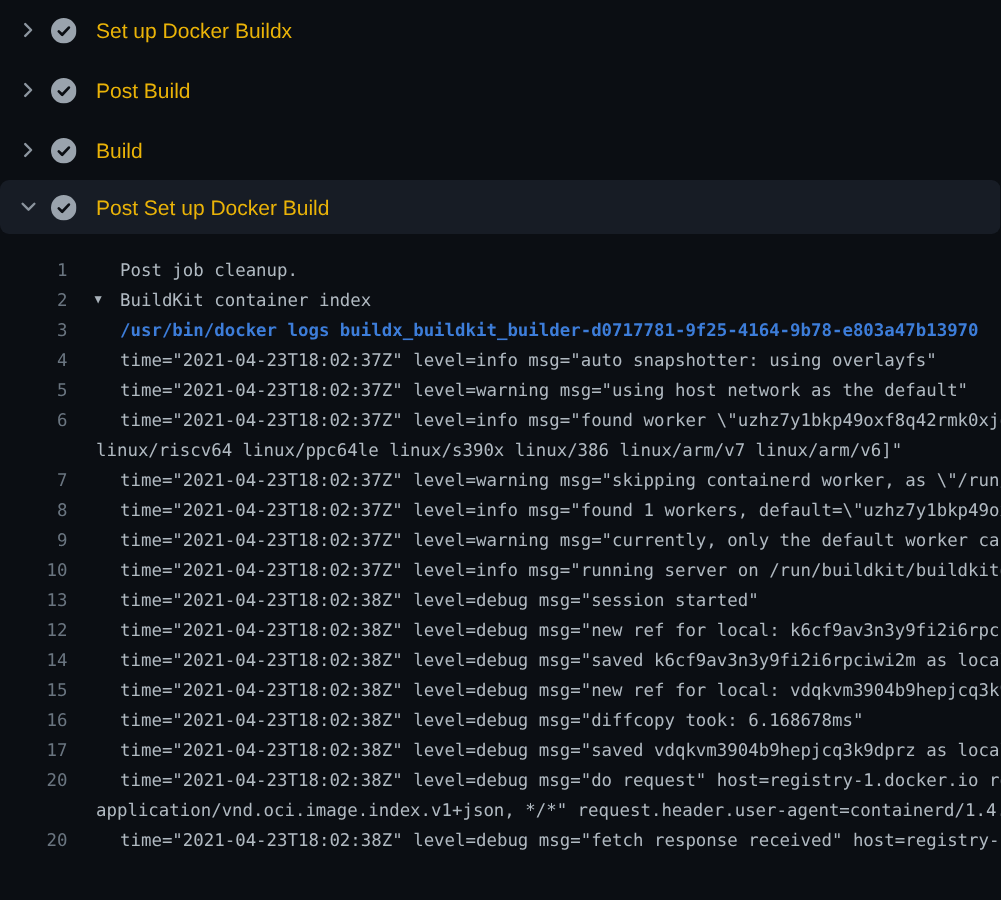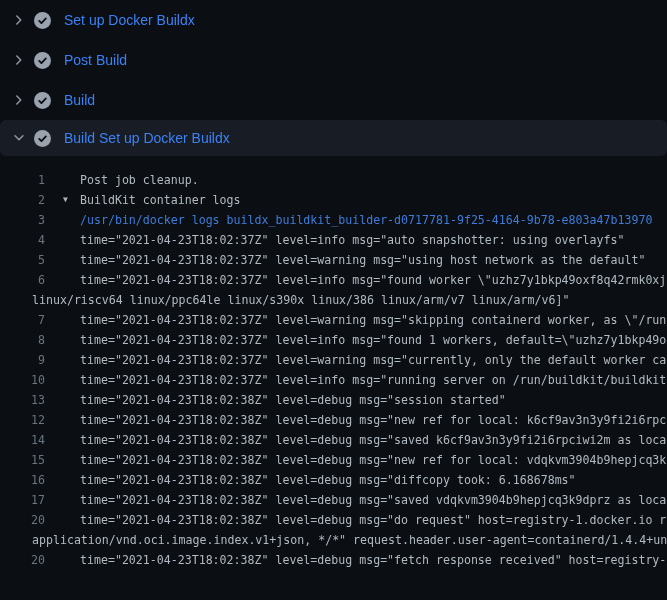--- a/index.html
+++ b/index.html
@@ -5,48 +5,48 @@
   html,body{margin:0;padding:0;}
   body{
     width:667px;height:600px;overflow:hidden;position:relative;
     background:#0b0e13;
     font-family:"Liberation Sans",sans-serif;
   }
   
   .section-row{
     height:40px;display:flex;align-items:center;
     padding-left:12px;box-sizing:border-box;
-    color:#3b82f6;font-size:14px;cursor:pointer;
+    color:#eab308;font-size:14px;cursor:pointer;
   }
   .section-row.expanded{
     height:36px;background:#171c25;border-radius:6px;
   }
   .chev{width:14px;height:14px;flex:0 0 14px;display:block;}
   .check{width:17px;height:17px;flex:0 0 17px;margin-left:8px;display:block;}
   .section-label{margin-left:13px;white-space:nowrap;}
   
   .log{
     padding-top:14px;
     font-family:"DejaVu Sans Mono",monospace;
     font-size:11.6px;line-height:20px;color:#b1bac2;
   }
   .log-row{
     height:20px;white-space:pre;position:relative;
     padding-left:80px;box-sizing:border-box;
   }
-  .log-row.continuation{padding-left:32px;}
+  .log-row.continuation{padding-left:64px;}
   .log-num{
     position:absolute;left:0;top:0;width:45px;text-align:right;
     color:#6a7580;cursor:pointer;
   }
   .group-caret{
     position:absolute;left:63px;top:0;font-size:8px;color:#aab3bb;
     line-height:20px;
   }
-  .command .log-text{color:#3d7dd9;}
+  .command .log-text{color:#3d7dd9;font-weight:bold;}
 </style>
 </head>
 <body>
 
 <div id="steps">
     <div class="section-row">
       <span>
         <svg class="chev" viewBox="0 0 16 16" fill="none" xmlns="http://www.w3.org/2000/svg">
           <path d="M5.5 3.5 L10 8 L5.5 12.5" stroke="#8b949e" stroke-width="1.8" stroke-linecap="round" stroke-linejoin="round"></path>
         </svg>
@@ -92,26 +92,26 @@
         <svg class="chev" viewBox="0 0 16 16" fill="none" xmlns="http://www.w3.org/2000/svg">
           <path d="M3.5 5.5 L8 10 L12.5 5.5" stroke="#8b949e" stroke-width="1.8" stroke-linecap="round" stroke-linejoin="round"></path>
         </svg>
       </span>
       <span>
         <svg class="check" viewBox="0 0 16 16" xmlns="http://www.w3.org/2000/svg">
           <circle cx="8" cy="8" r="8" fill="#9aa3ad"></circle>
           <path d="M4.9 8.4 L7 10.5 L11.2 6" stroke="#0b0e13" stroke-width="1.7" fill="none" stroke-linecap="round" stroke-linejoin="round"></path>
         </svg>
       </span>
-      <span class="section-label">Build Set up Docker Buildx</span>
+      <span class="section-label">Post Set up Docker Build</span>
     </div>
   </div>
 <div id="log" class="log">
     <div class="log-row"><span class="log-num">1</span><span class="log-text">Post job cleanup.</span></div>
-    <div class="log-row"><span class="log-num">2</span><span class="group-caret">▼</span><span class="log-text">BuildKit container logs</span></div>
+    <div class="log-row"><span class="log-num">2</span><span class="group-caret">▼</span><span class="log-text">BuildKit container index</span></div>
     <div class="log-row command"><span class="log-num">3</span><span class="log-text">/usr/bin/docker logs buildx_buildkit_builder-d0717781-9f25-4164-9b78-e803a47b13970</span></div>
     <div class="log-row"><span class="log-num">4</span><span class="log-text">time="2021-04-23T18:02:37Z" level=info msg="auto snapshotter: using overlayfs"</span></div>
     <div class="log-row"><span class="log-num">5</span><span class="log-text">time="2021-04-23T18:02:37Z" level=warning msg="using host network as the default"</span></div>
     <div class="log-row"><span class="log-num">6</span><span class="log-text">time="2021-04-23T18:02:37Z" level=info msg="found worker \"uzhz7y1bkp49oxf8q42rmk0xjq\", has support for platforms: [linux/amd64 linux/arm64</span></div>
     <div class="log-row continuation"><span class="log-text">linux/riscv64 linux/ppc64le linux/s390x linux/386 linux/arm/v7 linux/arm/v6]"</span></div>
     <div class="log-row"><span class="log-num">7</span><span class="log-text">time="2021-04-23T18:02:37Z" level=warning msg="skipping containerd worker, as \"/run/containerd/containerd.sock\" does not exist"</span></div>
     <div class="log-row"><span class="log-num">8</span><span class="log-text">time="2021-04-23T18:02:37Z" level=info msg="found 1 workers, default=\"uzhz7y1bkp49oxf8q42rmk0xjq\""</span></div>
     <div class="log-row"><span class="log-num">9</span><span class="log-text">time="2021-04-23T18:02:37Z" level=warning msg="currently, only the default worker can be used."</span></div>
     <div class="log-row"><span class="log-num">10</span><span class="log-text">time="2021-04-23T18:02:37Z" level=info msg="running server on /run/buildkit/buildkitd.sock"</span></div>
     <div class="log-row"><span class="log-num">13</span><span class="log-text">time="2021-04-23T18:02:38Z" level=debug msg="session started"</span></div>

